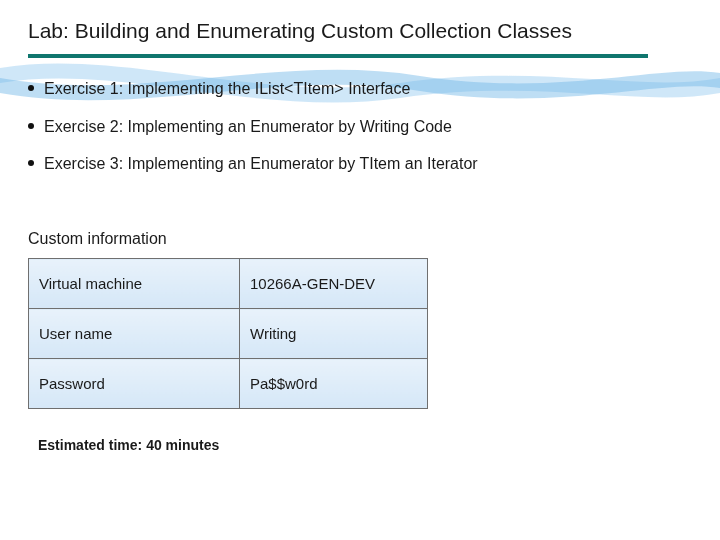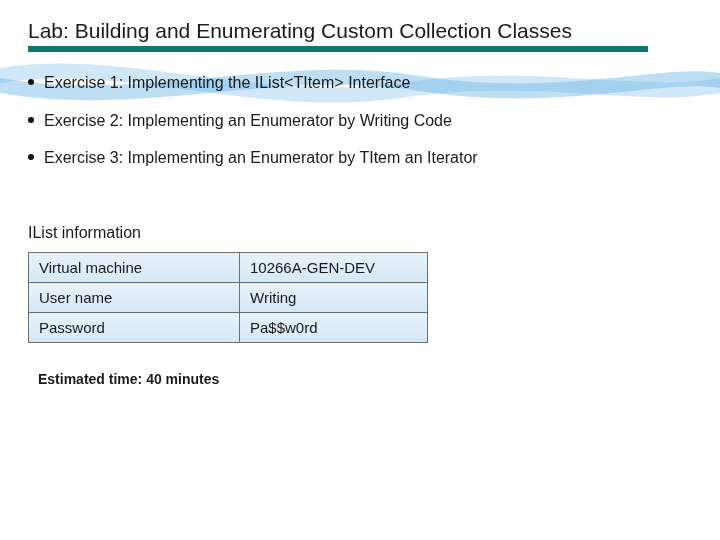--- a/index.html
+++ b/index.html
@@ -30,22 +30,22 @@
   .content {
     position: relative;
     z-index: 1;
     padding: 18px 28px 0 28px;
     box-sizing: border-box;
   }
   .title {
     font-size: 21px;
     line-height: 1.25;
     font-weight: 400;
-    border-bottom: 6px solid #0f766e;
-    padding-bottom: 2px;
+    border-bottom: 4px solid #0f766e;
+    padding-bottom: 10px;
     margin-bottom: 20px;
     width: 620px;
   }
   .exercises {
     margin: 0 0 55px 0;
     padding: 0;
     list-style: none;
     width: 620px;
   }
   .exercises li {
@@ -70,21 +70,21 @@
     margin: 0 0 10px 0;
     font-weight: 400;
   }
   .logon-table {
     border-collapse: collapse;
     width: 400px;
     margin-bottom: 28px;
   }
   .logon-table td {
     border: 1px solid #6f6f6f;
-    padding: 6px 10px;
+    padding: 16px 10px;
     font-size: 15px;
   }
   .logon-table td:first-child {
     background: linear-gradient(to bottom, #e8f2fb 0%, #d5e7f7 100%);
     width: 190px;
   }
   .logon-table td:last-child {
     background: linear-gradient(to bottom, #e8f2fb 0%, #d5e7f7 100%);
   }
   .estimate {
@@ -105,21 +105,21 @@
 
   <div class="content">
     <div class="title">Lab: Building and Enumerating Custom Collection Classes</div>
 
     <ul class="exercises">
       <li>Exercise 1: Implementing the IList&lt;TItem&gt; Interface</li>
       <li>Exercise 2: Implementing an Enumerator by Writing Code</li>
       <li>Exercise 3: Implementing an Enumerator by TItem an Iterator</li>
     </ul>
 
-    <div class="logon-heading">IList information</div>
+    <div class="logon-heading">Custom information</div>
 
     <table class="logon-table">
       <tbody>
           <tr>
         <td>Virtual machine</td>
         <td>10266A-GEN-DEV</td>
       </tr>
       <tr>
         <td>User name</td>
         <td>Writing</td>

